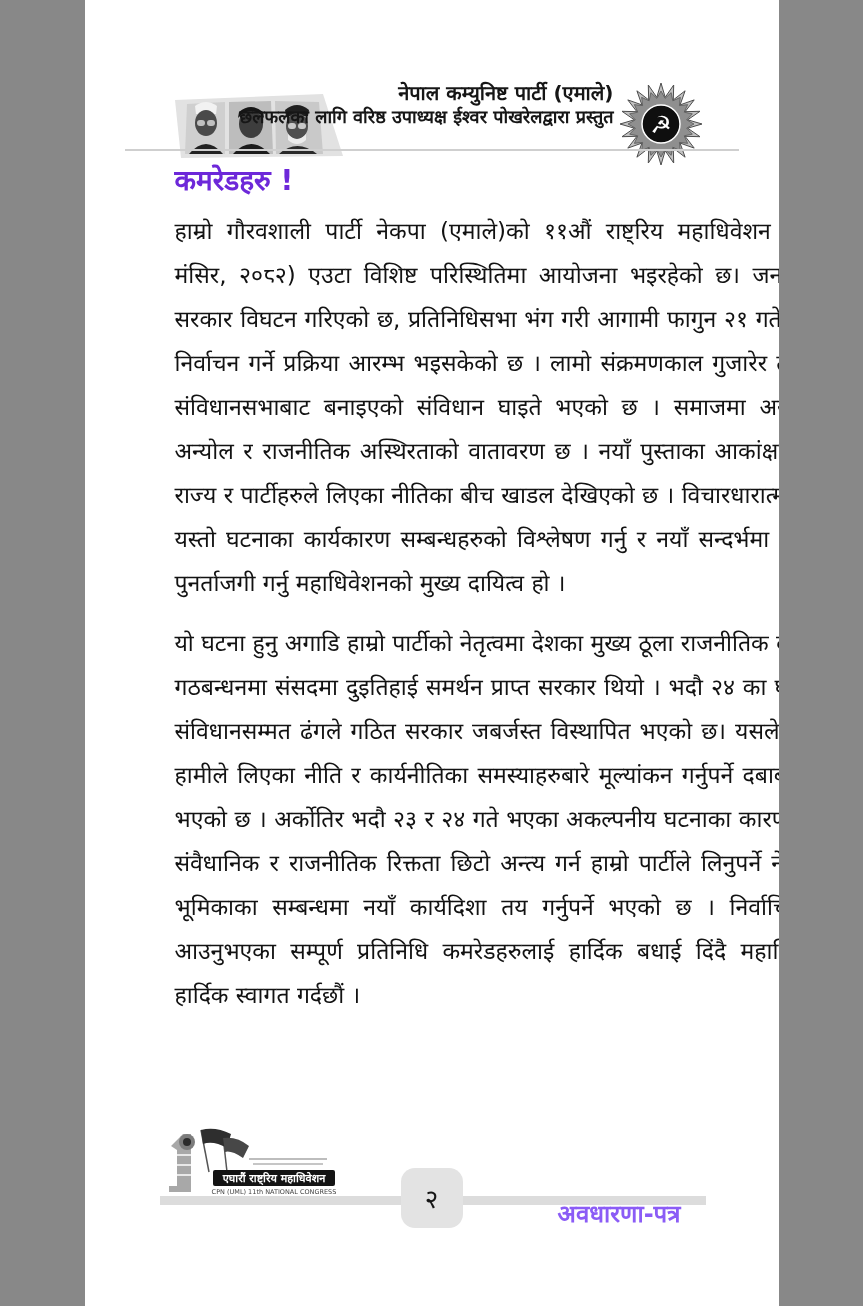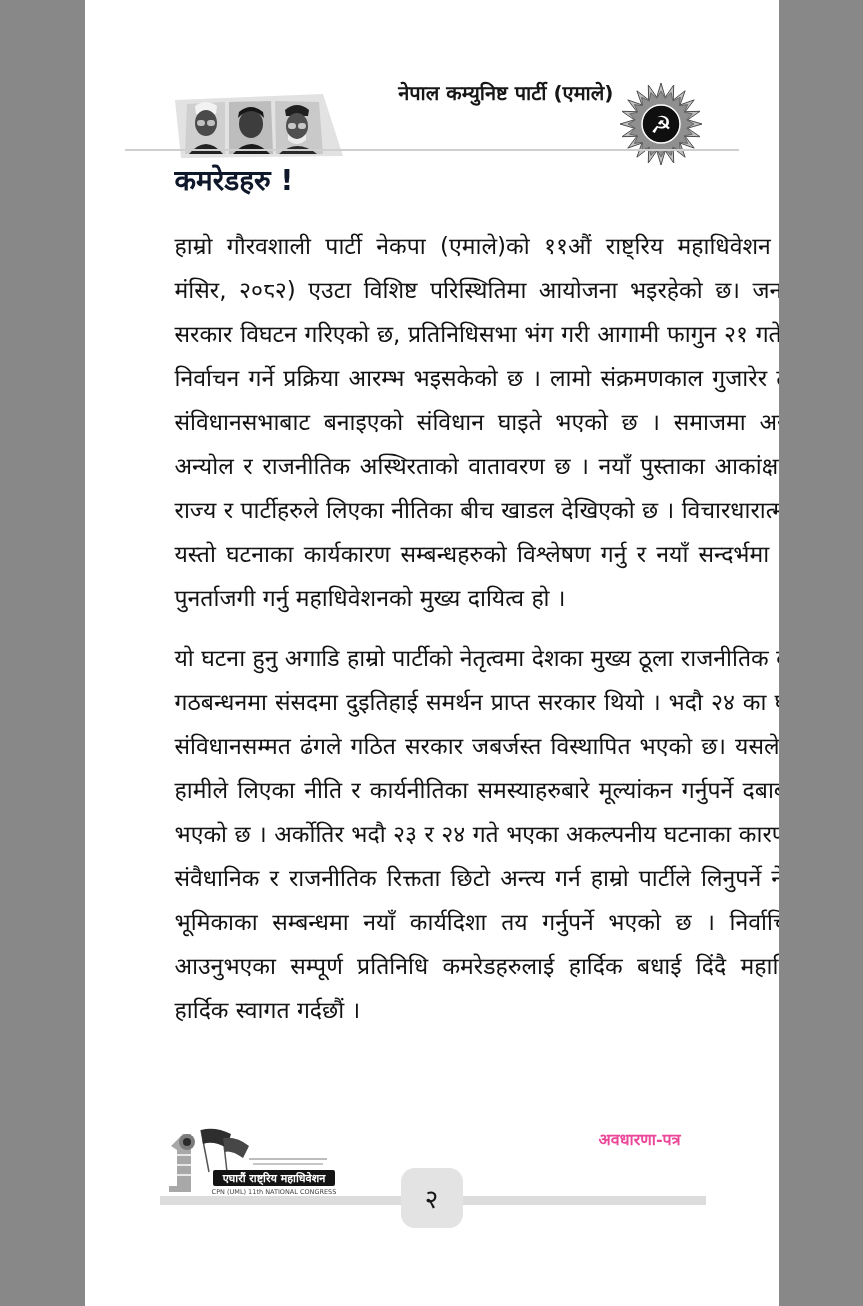--- a/index.html
+++ b/index.html
@@ -18,39 +18,39 @@
     position:absolute;right:165px;top:82px;width:420px;
     text-align:right;font-weight:bold;color:#161616;
   }
   .hdr-text .l1{font-size:20px;line-height:23px;}
   .hdr-text .l2{font-size:19px;line-height:23px;}
   .hdr-text .l3{font-size:18px;line-height:23px;}
   .hdr-logo{position:absolute;right:76px;top:82px;width:84px;height:84px;}
   .hdr-rule{position:absolute;left:40px;right:40px;top:149px;height:2px;background:#cfcfcf;}
   
   .body-text{position:absolute;left:90px;top:163px;width:679px;}
-  .salutation{margin:0 0 25px 0;font-size:28px;font-weight:bold;line-height:36px;color:#0f172a;}
+  .salutation{margin:0 0 10px 0;font-size:28px;font-weight:bold;line-height:36px;color:#6d28d9;}
   .body-text p{
     margin:0 0 16px 0;
     font-size:23px;line-height:44px;
     text-align:justify;
     color:#121212;
   }
   
   .ftr-bar{position:absolute;left:75px;right:73px;top:1196px;height:9px;background:#dcdcdc;}
   .ftr-logo{position:absolute;left:72px;top:1126px;width:195px;height:78px;}
   .page-badge{
     position:absolute;left:50%;top:1168px;transform:translateX(-50%);
     width:62px;height:60px;border-radius:14px;background:#e3e3e3;
     display:flex;align-items:center;justify-content:center;
     font-size:26px;color:#161616;
   }
   .doc-label{
-    position:absolute;right:98px;top:1128px;
-    font-size:16px;font-weight:bold;color:#ec4899;
+    position:absolute;right:98px;top:1196px;
+    font-size:24px;font-weight:bold;color:#8b5cf6;
   }
   svg text{font-family:"DejaVu Sans","Liberation Sans",sans-serif;}
 </style>
 </head>
 <body>
 
 <div class="page">
 
   <header>
 
@@ -81,20 +81,21 @@
           <rect x="115" y="31" width="8" height="6" rx="3" fill="#e6e6e6" opacity="0.8"></rect>
           <rect x="125" y="31" width="8" height="6" rx="3" fill="#e6e6e6" opacity="0.8"></rect>
           <path d="M115 42 Q124 52 133 42 L133 48 Q124 56 115 48 Z" fill="#ececec"></path>
           <path d="M106 62 Q124 46 144 62 Z" fill="#2a2a2a"></path>
         </g>
       </svg>
     </div>
 
     <div class="hdr-text">
       <div class="l1">नेपाल कम्युनिष्ट पार्टी (एमाले)</div>
+      <div class="l3">छलफलका लागि वरिष्ठ उपाध्यक्ष ईश्वर पोखरेलद्वारा प्रस्तुत</div>
     </div>
 
     <div class="hdr-logo">
       <svg width="84" height="84" viewBox="0 0 84 84">
         <polygon fill="#c2c2c2" stroke="#4d4d4d" stroke-width="1" points="42.0,1.0 46.2,15.3 54.7,3.0 54.3,17.9 66.1,8.8 61.1,22.9 75.2,17.9 66.1,29.7 81.0,29.3 68.7,37.8 83.0,42.0 68.7,46.2 81.0,54.7 66.1,54.3 75.2,66.1 61.1,61.1 66.1,75.2 54.3,66.1 54.7,81.0 46.2,68.7 42.0,83.0 37.8,68.7 29.3,81.0 29.7,66.1 17.9,75.2 22.9,61.1 8.8,66.1 17.9,54.3 3.0,54.7 15.3,46.2 1.0,42.0 15.3,37.8 3.0,29.3 17.9,29.7 8.8,17.9 22.9,22.9 17.9,8.8 29.7,17.9 29.3,3.0 37.8,15.3"></polygon>
         <polygon fill="#8f8f8f" stroke="#3c3c3c" stroke-width="0.6" points="42.0,9.0 46.1,16.3 52.2,10.6 53.8,18.8 61.4,15.3 60.4,23.6 68.7,22.6 65.2,30.2 73.4,31.8 67.7,37.9 75.0,42.0 67.7,46.1 73.4,52.2 65.2,53.8 68.7,61.4 60.4,60.4 61.4,68.7 53.8,65.2 52.2,73.4 46.1,67.7 42.0,75.0 37.9,67.7 31.8,73.4 30.2,65.2 22.6,68.7 23.6,60.4 15.3,61.4 18.8,53.8 10.6,52.2 16.3,46.1 9.0,42.0 16.3,37.9 10.6,31.8 18.8,30.2 15.3,22.6 23.6,23.6 22.6,15.3 30.2,18.8 31.8,10.6 37.9,16.3"></polygon>
         <circle cx="42" cy="42" r="19" fill="#0f0f0f" stroke="#ffffff" stroke-width="1.5"></circle>
         <text x="42" y="51" text-anchor="middle" font-size="24" fill="#ffffff">☭</text>
       </svg>
     </div>

